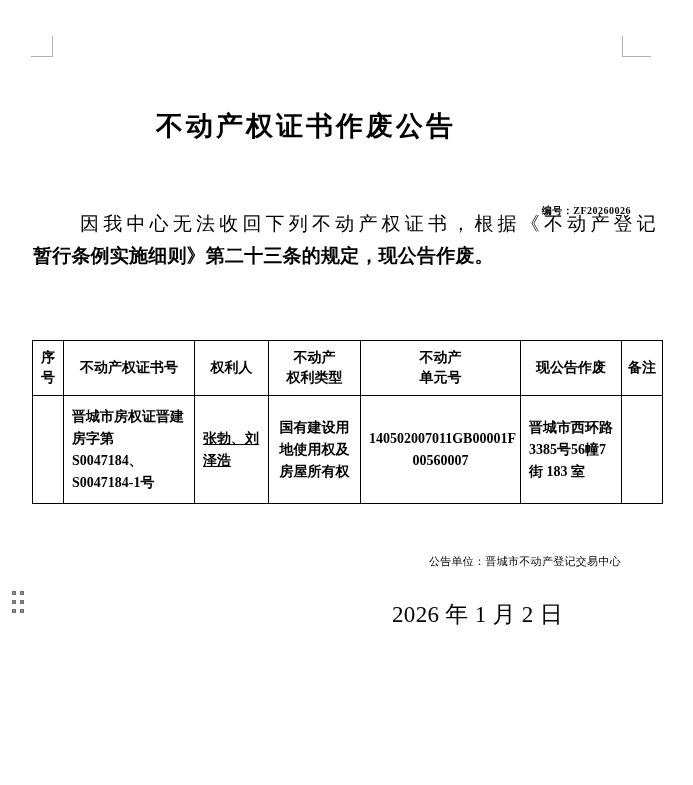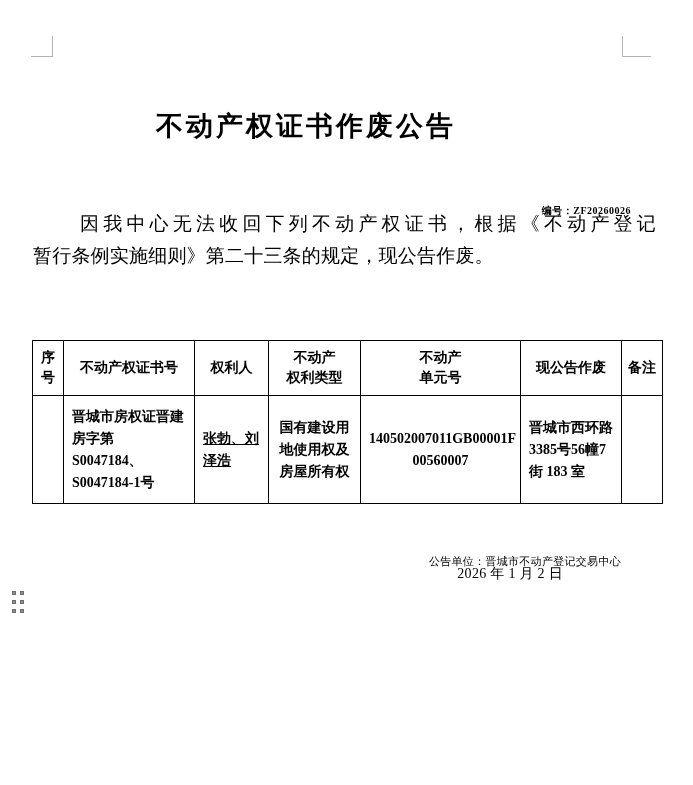--- a/index.html
+++ b/index.html
@@ -50,20 +50,21 @@
     line-height: 32px;
   }
   .body-para .line1 {
     text-indent: 47px;
     letter-spacing: 4.2px;
     white-space: nowrap;
   }
   .body-para .line2 {
     letter-spacing: 0.2px;
     white-space: nowrap;
+    font-weight: bold;
   }
   table.cert-table {
     position: absolute;
     left: 32px; top: 340px;
     width: 630px;
     border-collapse: collapse;
     table-layout: fixed;
   }
   .cert-table th, .cert-table td {
     border: 1.5px solid #000000;
@@ -94,22 +95,22 @@
   .cert-table td.c-remark  { padding: 0 2px; text-align: center; }
   .footer-unit {
     position: absolute;
     top: 550px; right: 72px;
     font-size: 11px;
     letter-spacing: 0.3px;
     line-height: 22px;
   }
   .footer-date {
     position: absolute;
-    top: 563px; right: 130px;
-    font-size: 14px;
+    top: 604px; right: 130px;
+    font-size: 23px;
     letter-spacing: 0.3px;
     line-height: 22px;
   }
   .dots-handle {
     position: absolute;
     left: 12px; top: 591px;
     display: grid;
     grid-template-columns: 4px 4px;
     column-gap: 4px;
     row-gap: 5px;

